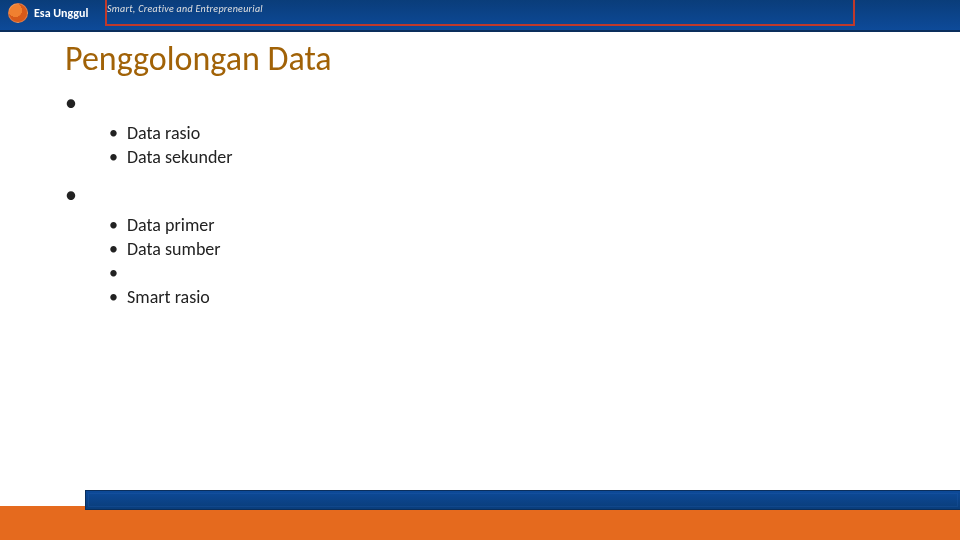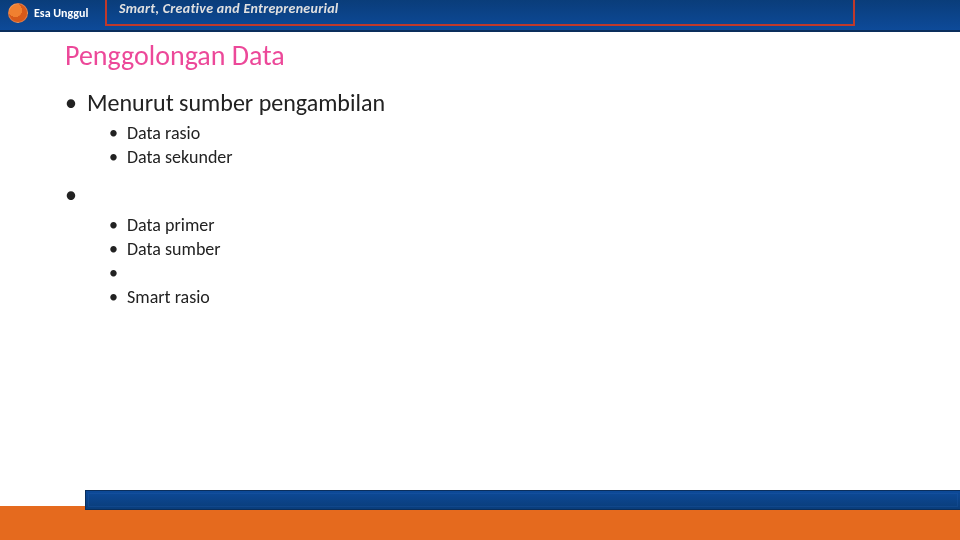--- a/index.html
+++ b/index.html
@@ -13,37 +13,37 @@
       background: linear-gradient(#0a3d7a, #0d4a99);
       border-bottom: 2px solid #0a2e5c;
     }
     .top-band-inner {
       position: absolute; left: 105px; right: 105px; top: 0; height: 26px;
       border: 2px solid #c0392b;
       border-top: none;
       background: transparent;
     }
     .top-band-text {
-      color: #e0e0e0; font-size: 14px; font-style: italic; font-weight: 700;
-      padding-left: 12px; line-height: 18px; letter-spacing: 0.3px;
+      color: #e0e0e0; font-size: 10px; font-style: italic; font-weight: 400;
+      line-height: 18px; letter-spacing: 0.3px;
     }
     .logo-chip {
       position: absolute; left: 8px; top: 3px; display: flex; align-items: center; gap: 6px;
     }
     .logo-mark {
       width: 20px; height: 20px; border-radius: 50%;
       background: radial-gradient(circle at 35% 35%, #f08030 0 40%, #d85a1a 41% 100%);
       border: 1px solid #fff3;
     }
     .logo-text { color: #fff; font-size: 12px; font-weight: 600; }
 
     
     .slide-title {
       position: absolute; left: 65px; top: 38px;
-      font-size: 28px; color: #ec4899; font-weight: 400;
+      font-size: 34px; color: #a16207; font-weight: 400;
     }
 
     
     .body { position: absolute; left: 65px; top: 88px; right: 80px; }
     .lvl1 { font-size: 24px; color: #222; margin-bottom: 4px; display: flex; align-items: baseline; }
     .lvl1 .bullet { width: 22px; flex: 0 0 22px; color: #222; }
     .lvl2-wrap { margin-left: 44px; margin-bottom: 10px; }
     .lvl2 { font-size: 18px; color: #222; display: flex; align-items: baseline; line-height: 1.35; }
     .lvl2 .bullet { width: 18px; flex: 0 0 18px; color: #222; }
 
@@ -79,21 +79,20 @@
       <div class="top-band-text">Smart, Creative and Entrepreneurial</div>
     </div>
   </div>
 
   <h1 class="slide-title">Penggolongan Data</h1>
 
   <div class="body">
 
     <div class="lvl1">
       <span class="bullet">•</span>
-      <span>Menurut sumber pengambilan</span>
     </div>
     <div class="lvl2-wrap">
       <div class="lvl2">
         <span class="bullet">•</span>
         <span>Data rasio</span>
       </div>
       <div class="lvl2">
         <span class="bullet">•</span>
         <span>Data sekunder</span>
       </div>

